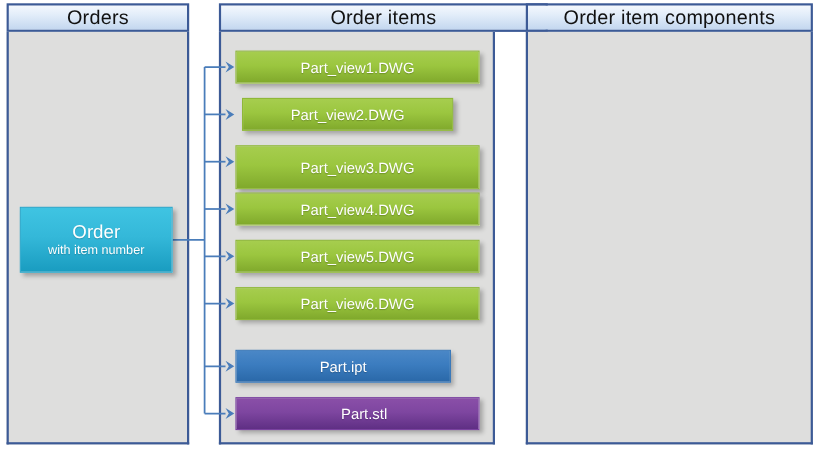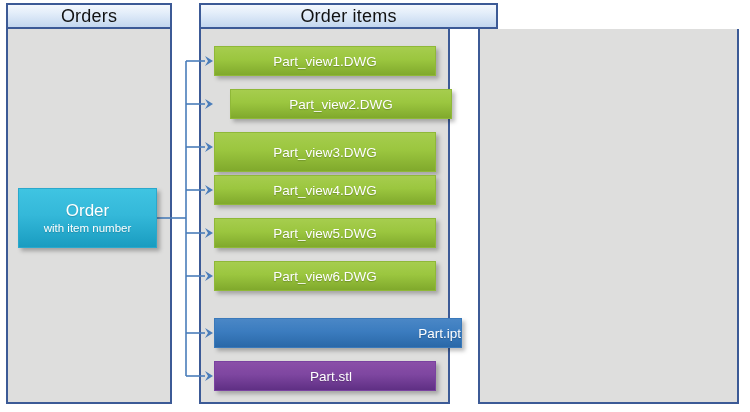--- a/index.html
+++ b/index.html
@@ -115,20 +115,23 @@
   <div class="panel-header" style="left:6px; top:3px; width:166px; height:26px;">
     <span>Orders</span>
   </div>
   <div class="panel-body" style="left:6px; top:29px; width:166px; height:375px;"></div>
 
   <div class="panel-header" style="left:199px; top:3px; width:299px; height:26px;">
     <span>Order items</span>
   </div>
   <div class="panel-body" style="left:199px; top:29px; width:251px; height:375px;"></div>
 
+  <div class="panel-header" style="left:478px; top:3px; width:261px; height:26px;">
+    <span>Order item components</span>
+  </div>
   <div class="panel-body" style="left:478px; top:29px; width:261px; height:375px;"></div>
 
   <svg class="conn-svg" viewBox="0 0 750 412">
     <g stroke="#4a7dba" stroke-width="1.6" fill="none">
 
       <line x1="157" y1="218" x2="186" y2="218"></line>
 
       <line x1="186" y1="61" x2="186" y2="376"></line>
 
       <line x1="186" y1="61" x2="205" y2="61"></line>
@@ -153,35 +156,35 @@
   </svg>
 
   <div class="node node-order" style="left:18px; top:188px; width:139px; height:60px;">
     <div class="node-title">Order</div>
     <div class="node-sub">with  item number</div>
   </div>
 
   <div class="item-node item-green" style="left:214px; top:46px; width:222px; height:30px;">
     <span>Part_view1.DWG</span>
   </div>
-  <div class="item-node item-green" style="left:230px; top:89px; width:222px; height:30px;">
+  <div class="item-node item-green" style="left:220px; top:89px; width:192px; height:30px;">
     <span>Part_view2.DWG</span>
   </div>
   <div class="item-node item-green" style="left:214px; top:132px; width:222px; height:40px;">
     <span>Part_view3.DWG</span>
   </div>
   <div class="item-node item-green" style="left:214px; top:175px; width:222px; height:30px;">
     <span>Part_view4.DWG</span>
   </div>
   <div class="item-node item-green" style="left:214px; top:218px; width:222px; height:30px;">
     <span>Part_view5.DWG</span>
   </div>
   <div class="item-node item-green" style="left:214px; top:261px; width:222px; height:30px;">
     <span>Part_view6.DWG</span>
   </div>
-  <div class="item-node item-blue" style="left:214px; top:318px; width:248px; height:30px;justify-content:flex-end;">
+  <div class="item-node item-blue" style="left:214px; top:318px; width:196px; height:30px;">
     <span>Part.ipt</span>
   </div>
   <div class="item-node item-purple" style="left:214px; top:361px; width:222px; height:30px;">
     <span>Part.stl</span>
   </div>
 
 </div>
 
 </body></html>

